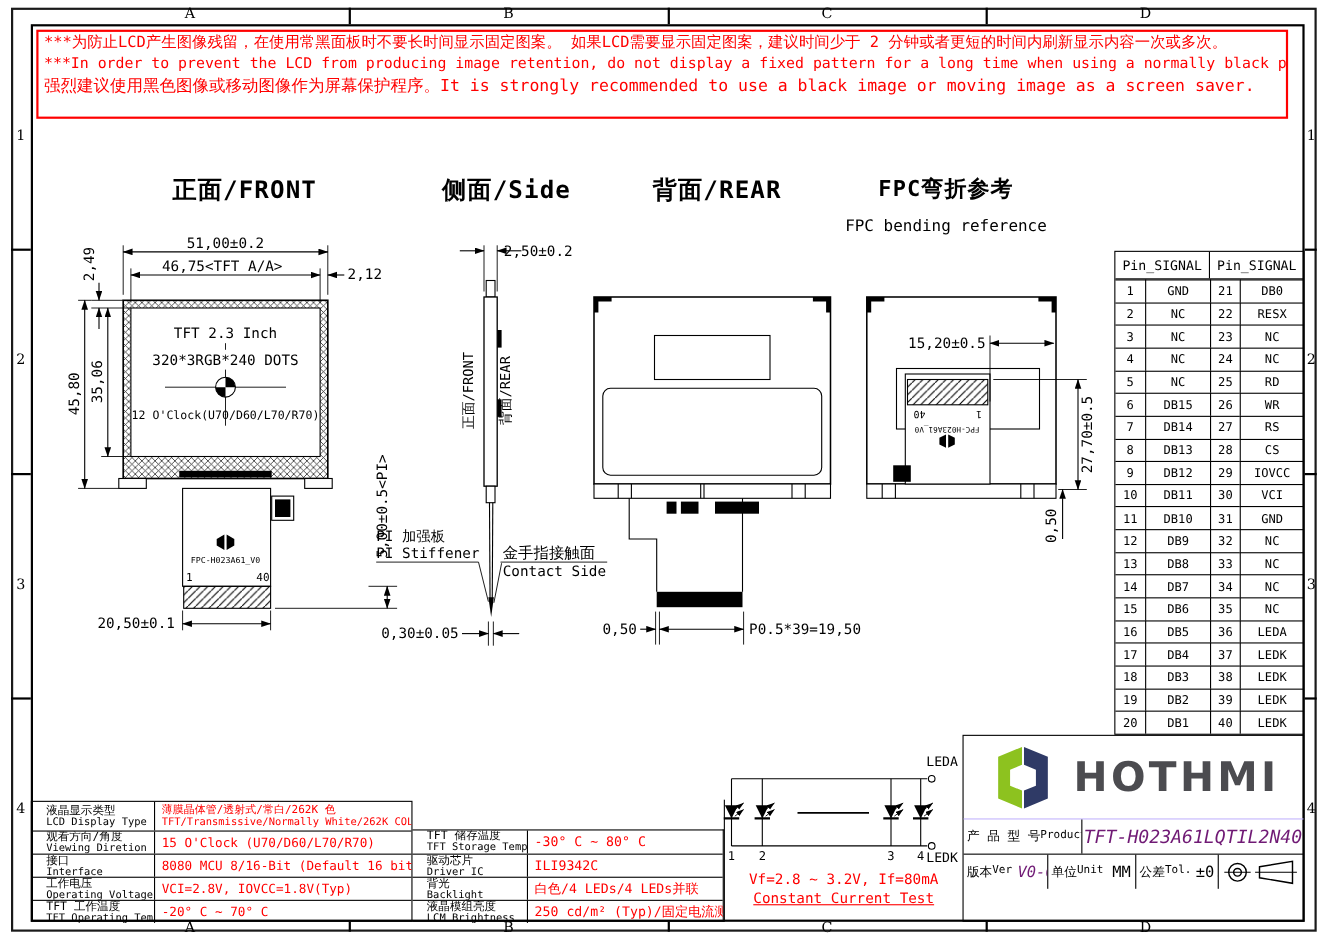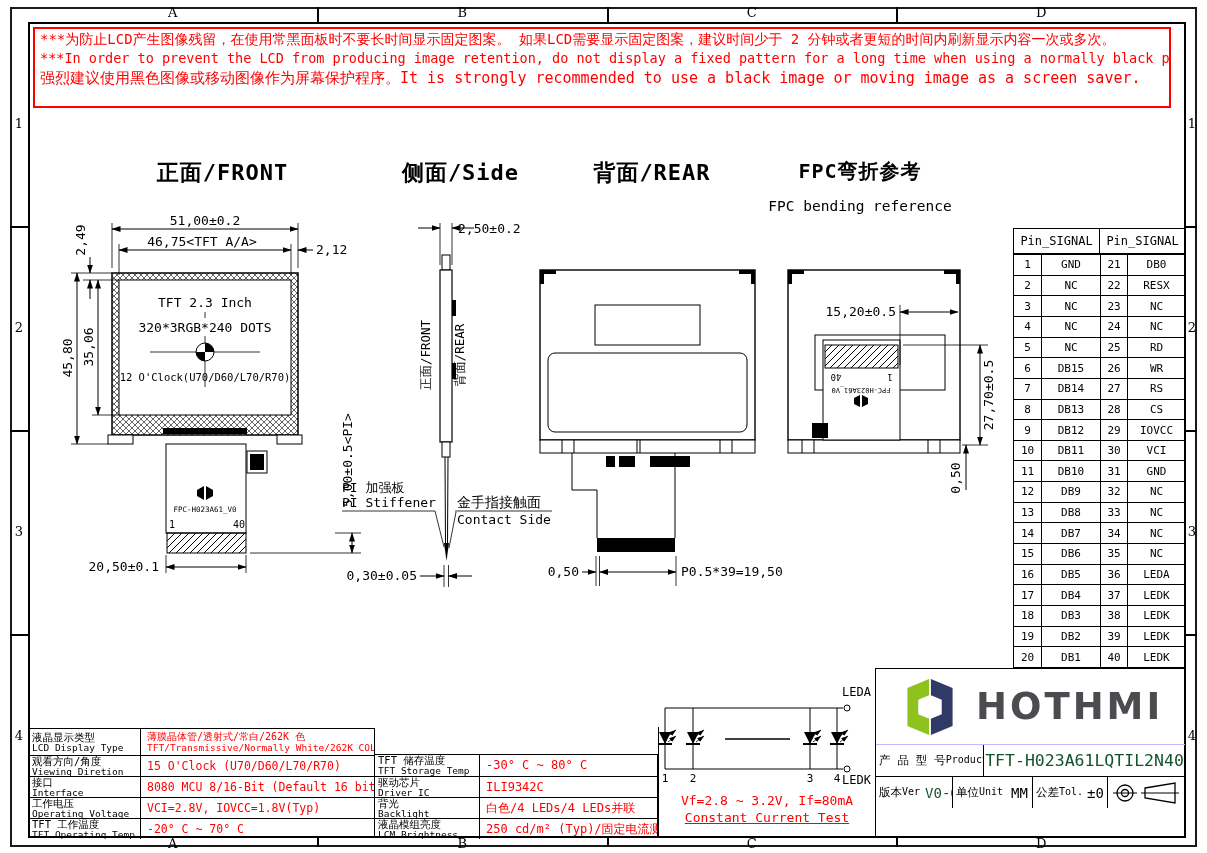--- a/index.html
+++ b/index.html
@@ -28,21 +28,21 @@
   .pt-head{display:grid;grid-template-columns:86px 1fr;height:24px;border-bottom:1px solid #000;}
   .pt-head div{display:flex;align-items:center;justify-content:center;font-size:12px;}
   .pt-head div:first-child{border-right:1px solid #000;}
   .pt-rows{flex:1;display:grid;grid-template-columns:27px 59px 27px 1fr;grid-auto-rows:1fr;}
   .pt-c{display:flex;align-items:center;justify-content:center;border-top:1px solid #000;border-left:1px solid #000;}
   .pt-c.c0{border-left:none;}
   
   .spec{box-sizing:border-box;border:1.5px solid #000;display:grid;}
   .sp-row{display:grid;border-top:1px solid #000;}
   .sp-row:first-child{border-top:none;}
-  .sp-label{border-right:1px solid #000;padding-left:3px;display:flex;flex-direction:column;justify-content:center;overflow:hidden;white-space:nowrap;}
+  .sp-label{border-right:1px solid #000;padding-left:13px;display:flex;flex-direction:column;justify-content:center;overflow:hidden;white-space:nowrap;}
   .sp-label .cn{font-size:10.5px;line-height:11px;}
   .sp-label .en{font-size:9.5px;line-height:10px;}
   .sp-value{color:#ff0000;display:flex;flex-direction:column;justify-content:center;padding-left:6px;overflow:hidden;white-space:nowrap;}
   .sp-value .v1{font-size:11.5px;line-height:13px;}
   .sp-value .v1b{font-size:10px;line-height:11px;}
   .sp-value .v2{font-size:9.5px;line-height:11px;}
   .vf-cell{left:658px;top:727px;width:217px;height:111px;border-left:1px solid #000;box-sizing:border-box;
            color:#ff0000;text-align:center;font-size:13px;}
   .vf-cell .t1{margin-top:66px;}
   .vf-cell .t2{text-decoration:underline;margin-top:2px;}
@@ -50,21 +50,21 @@
   .tblock{left:875px;top:668px;width:311px;height:170px;border:1.5px solid #000;box-sizing:border-box;}
   .tb-logo{height:76px;border-bottom:1px solid #c4b5fd;display:flex;align-items:center;box-sizing:border-box;}
   .logo-text{font-size:37px;font-weight:bold;color:#4c4c50;letter-spacing:3px;font-family:"DejaVu Sans","Liberation Sans",sans-serif;}
   .tb-row{display:flex;box-sizing:border-box;border-bottom:1px solid #000;}
   .tb-cell{box-sizing:border-box;border-right:1px solid #000;display:flex;align-items:center;overflow:hidden;}
   .tb-cell:last-child{border-right:none;}
   .tb-lab{padding-left:3px;display:flex;flex-direction:row;justify-content:center;}
   .tb-lab .cn{font-size:11.5px;line-height:13px;white-space:nowrap;}
   .tb-lab .en{font-size:10px;line-height:11px;white-space:nowrap;}
   .tb-val{font-size:14px;white-space:nowrap;}
-  .red{color:#14532d;}
+  .red{color:#701a75;font-style:italic;}
 </style>
 </head>
 <body>
 
 <div class="sheet">
 
   <svg width="0" height="0" style="position:absolute">
     <defs>
       <marker id="arr" markerWidth="10" markerHeight="8" refX="8.5" refY="3" orient="auto-start-reverse">
         <path d="M0,0 L9,3 L0,6 Z" fill="#000"></path>

